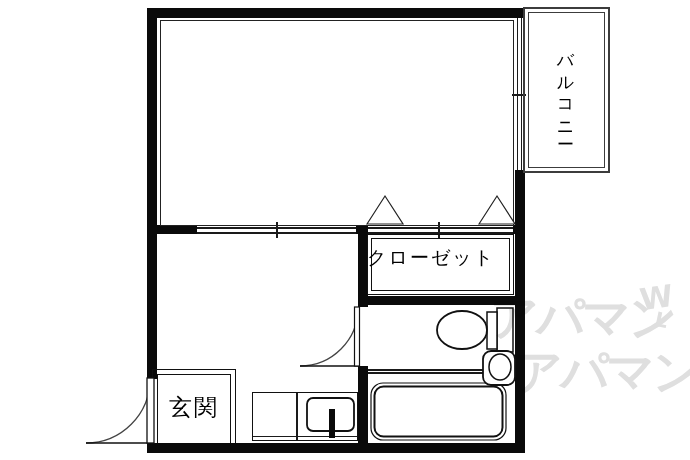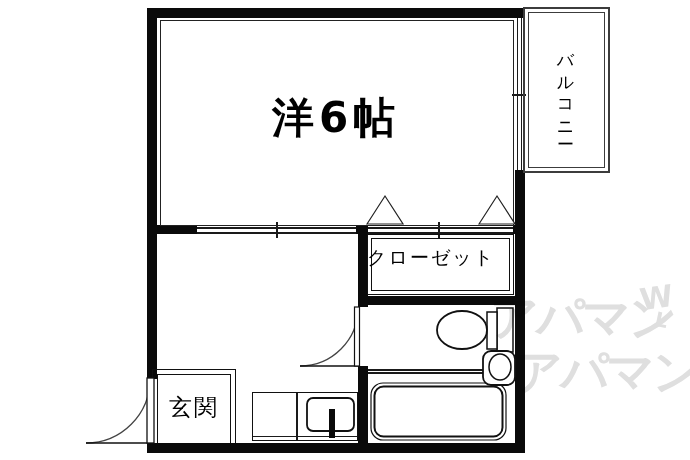--- a/index.html
+++ b/index.html
@@ -106,21 +106,20 @@
     <g>
       <rect x="483" y="351" width="32" height="34" rx="8" fill="#fff" stroke="#111" stroke-width="1.8"></rect>
       <ellipse cx="500" cy="367" rx="11" ry="13" fill="#fff" stroke="#111" stroke-width="1.5"></ellipse>
     </g>
     <g>
       <rect x="307" y="398" width="47" height="33" rx="6" fill="#fff" stroke="#111" stroke-width="1.8"></rect>
       <rect x="329" y="409" width="6" height="29" fill="#0a0a0a"></rect>
     </g>
   </svg>
 
-  <div class="label" id="main-label">洋6帖</div>
   <div class="label" id="balcony-label">バルコニー</div>
   <div class="label" id="closet-label">クローゼット</div>
   <div class="label" id="entrance-label">玄関</div>
 
   <div class="watermark">
     <span class="wm1">アパマン</span>
     <span class="wm2">アパマン</span>
     <span class="wm-mark-top">W</span>
     <span class="wm-mark-bottom">L</span>
   </div>

